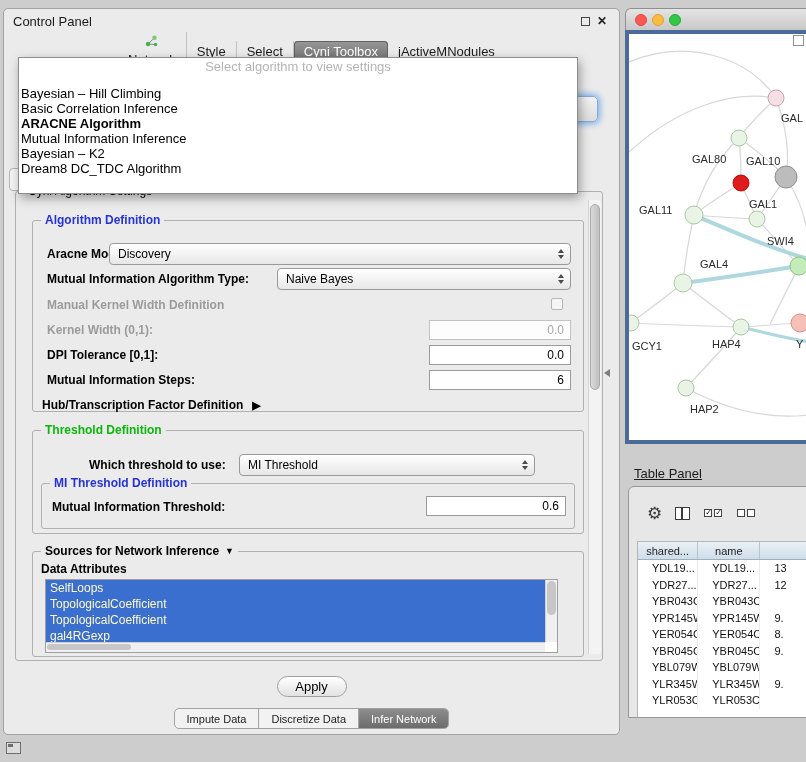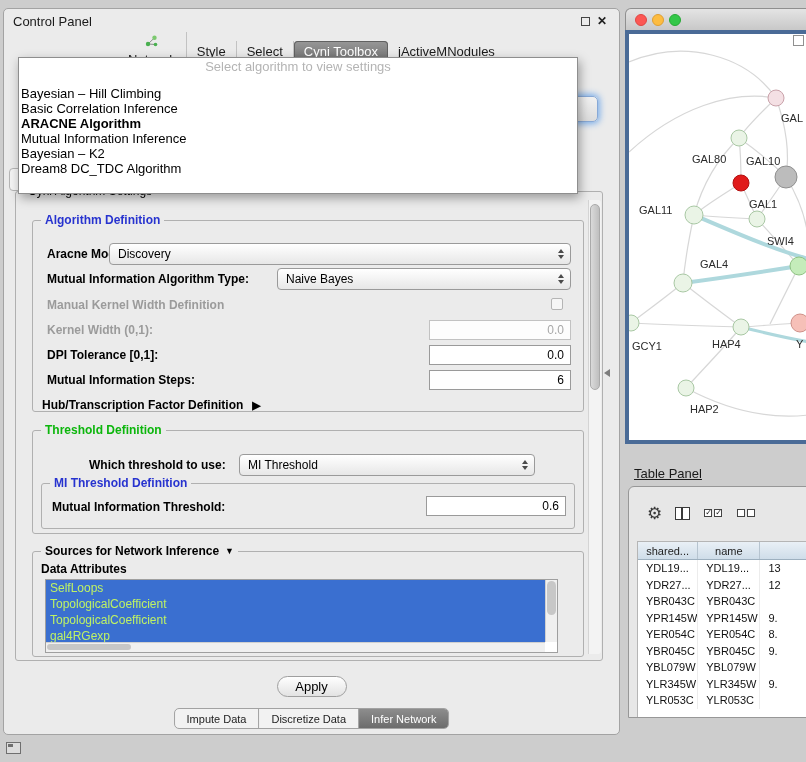--- a/index.html
+++ b/index.html
@@ -49,21 +49,21 @@
   .cb{position:absolute;width:12px;height:12px;border:1px solid #b5b5b5;border-radius:2px;background:#f6f6f6;}
 
   .hub-row{position:absolute;left:26px;top:206px;display:flex;align-items:center;gap:9px;font-size:12px;font-weight:bold;color:#000;}
   .hub-arr{font-size:11px;}
   .src-title{font-weight:bold;display:flex;gap:6px;align-items:center;}
   .src-arr{font-size:9px;}
 
   .attr-list{position:absolute;left:12px;top:27px;width:513px;height:74px;background:#fff;border:1px solid #9f9f9f;}
   .attr-items{position:absolute;left:0;top:0;right:12px;bottom:10px;overflow:hidden;}
   .attr-item{height:16px;line-height:16px;font-size:12px;padding-left:4px;color:#000;white-space:nowrap;}
-  .attr-item.selitem{background:#3a6fd0;color:#bef264;}
+  .attr-item.selitem{background:#3a6fd0;color:#fef9c3;}
   .attr-vsb{position:absolute;right:0;top:0;width:12px;bottom:10px;background:#f0f0f0;border-left:1px solid #d0d0d0;}
   .attr-vthumb{margin:1px;height:34px;background:#c7c7c7;border-radius:5px;}
   .attr-hsb{position:absolute;left:0;right:12px;bottom:0;height:10px;background:#f0f0f0;border-top:1px solid #d0d0d0;}
   .attr-hthumb{margin:1px;width:84px;height:6px;background:#c7c7c7;border-radius:4px;}
 
   .vsb{position:absolute;right:1px;top:8px;width:13px;height:454px;background:#f3f3f3;border-left:1px solid #d4d4d4;border-radius:0 3px 3px 0;}
   .vsb-thumb{position:absolute;left:1px;top:4px;width:10px;height:186px;background:linear-gradient(90deg,#dadada,#bfbfbf);border:1px solid #aaa;border-radius:6px;}
 
   .apply{position:absolute;top:667px;left:50%;transform:translateX(-50%);width:70px;height:21px;background:linear-gradient(#ffffff,#e2e2e2);border:1px solid #9f9f9f;border-radius:11px;font-size:13px;font-family:"Liberation Sans",sans-serif;color:#000;}
 
@@ -100,21 +100,21 @@
   .ticon{display:flex;align-items:center;justify-content:center;}
   .gear{font-size:17px;color:#3a3a3a;line-height:17px;}
   .colbox{width:15px;height:13px;border:1.5px solid #3a3a3a;background:#fff;position:relative;}
   .colbox::before{content:"";position:absolute;left:5px;top:0;bottom:0;width:1.5px;background:#3a3a3a;}
   .mcb{width:8px;height:8px;border:1.2px solid #444;display:inline-block;background:#fff;margin:0 1px;position:relative;}
   .mcb.ck::after{content:"✓";position:absolute;font-size:8px;top:-2px;left:0;color:#111;}
   .tbl{position:absolute;left:8px;top:54px;right:0;bottom:0;background:#fff;border:1px solid #b5b5b5;border-right:none;border-bottom:none;overflow:hidden;}
   .th-row{display:flex;height:18px;background:linear-gradient(#e9f0f6,#cfdde9);border-bottom:1px solid #9db0bf;}
   .th{font-size:11px;display:flex;align-items:center;justify-content:center;border-right:1px solid #b6c4d0;color:#222;overflow:hidden;white-space:nowrap;}
   .tr{display:flex;height:16.5px;}
-  .td{font-size:11px;display:flex;align-items:center;padding-left:8px;border-right:1px solid #ececec;color:#111;overflow:hidden;white-space:nowrap;}
+  .td{font-size:11px;display:flex;align-items:center;padding-left:14px;border-right:1px solid #ececec;color:#111;overflow:hidden;white-space:nowrap;}
   .c0{width:64px;} .c1{width:66px;} .c2{width:60px;}
 
   .dock-icon{position:absolute;left:6px;top:742px;width:15px;height:12px;border:1.5px solid #6f6f6f;background:#dcdcdc;}
   .dock-icon::before{content:"";position:absolute;left:1px;top:1px;width:5px;height:3px;background:#6f6f6f;}
 </style>
 </head>
 <body>
 
 <div class="cp">
   <div class="cp-title">Control Panel</div>

